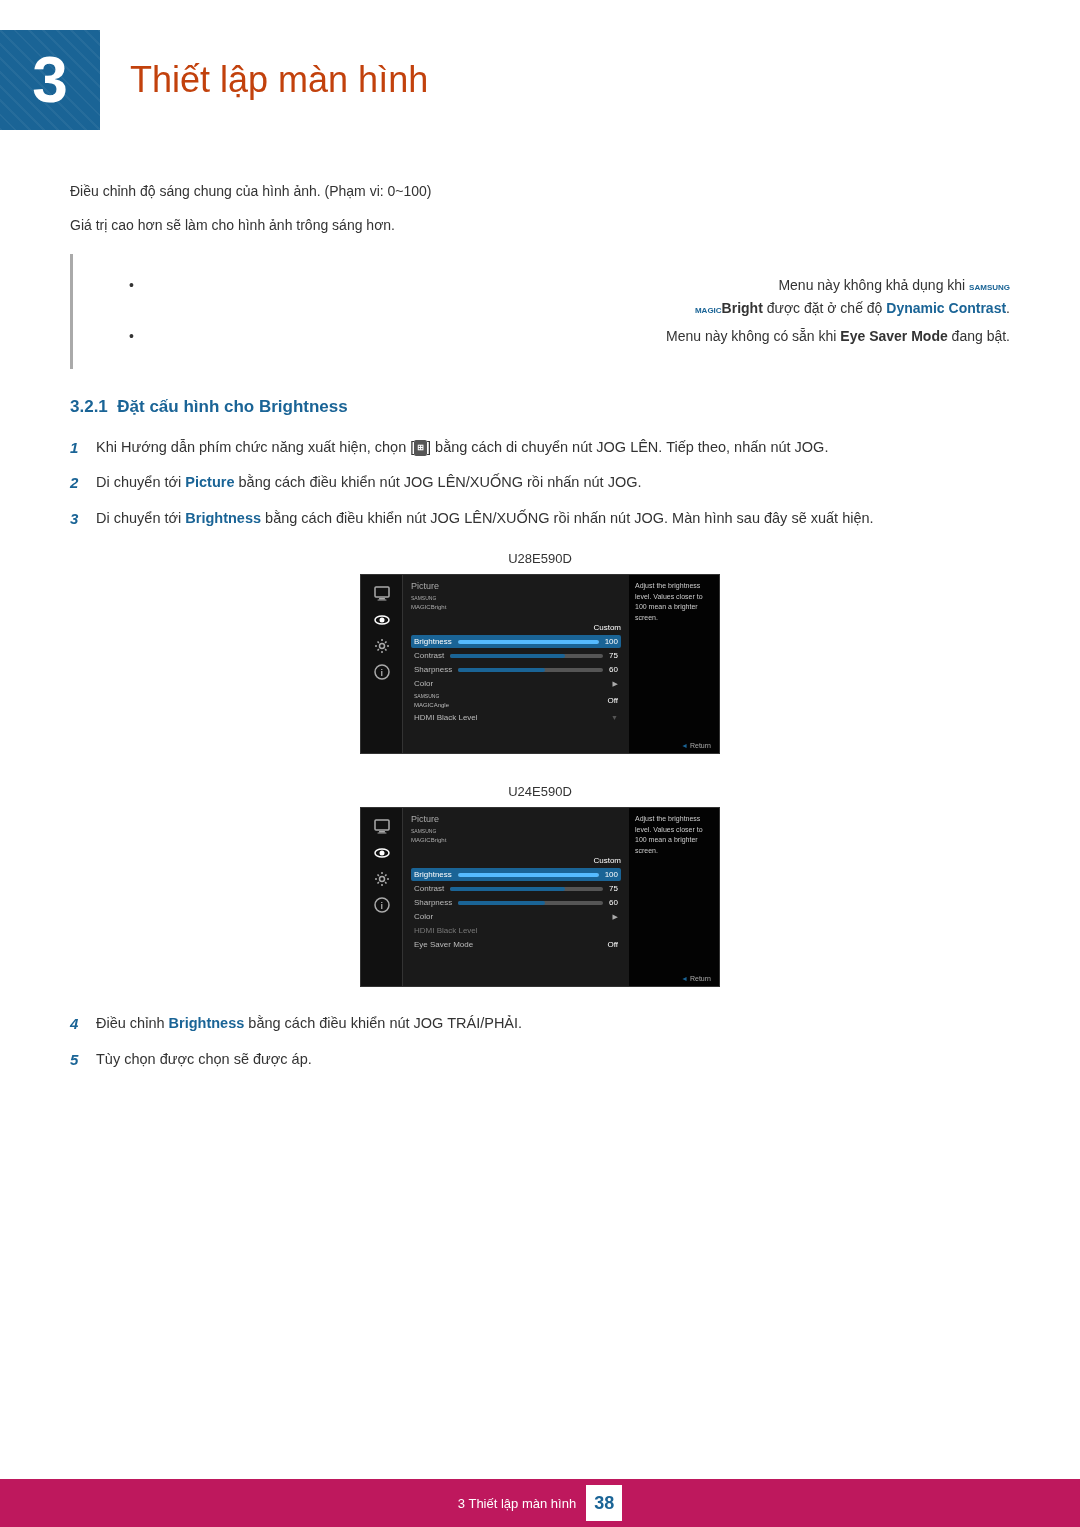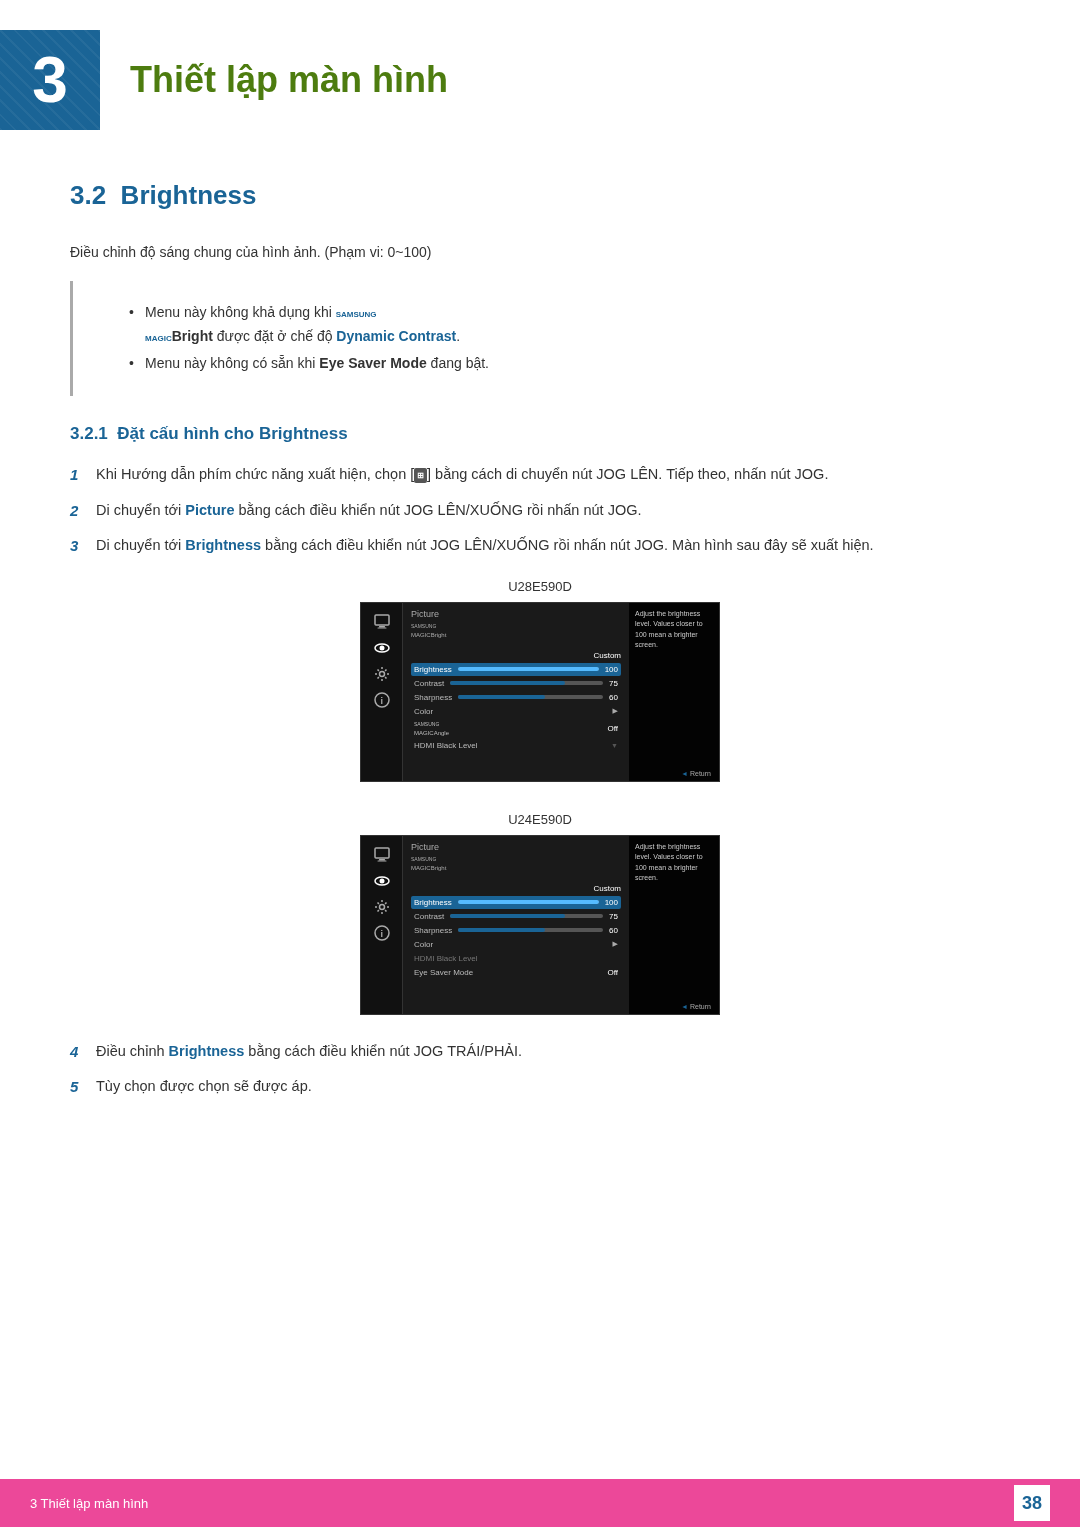--- a/index.html
+++ b/index.html
@@ -45,22 +45,22 @@
       );
     }
     .chapter-number {
       font-size: 64px;
       font-weight: bold;
       color: #fff;
       z-index: 1;
     }
     .chapter-title {
       font-size: 36px;
-      font-weight: bold;
-      color: #4d7c0f;
+      font-weight: normal;
+      color: #c2410c;
       margin-left: 30px;
     }
 
     
     .content {
       padding: 0 70px 80px 70px;
     }
 
     
     .section-heading {
@@ -76,20 +76,21 @@
       font-size: 14px;
       color: #333;
       line-height: 1.7;
       margin-bottom: 10px;
     }
 
     
     .note-list {
       margin: 16px 0 16px 40px;
       list-style: none;
+      text-align: right;
     }
     .note-list li {
       font-size: 14px;
       color: #333;
       line-height: 1.7;
       margin-bottom: 4px;
       position: relative;
       padding-left: 16px;
     }
     .note-list li::before {
@@ -280,24 +281,24 @@
       font-size: 7px;
     }
 
     
     .page-footer {
       position: fixed;
       bottom: 0;
       left: 0;
       right: 0;
       height: 48px;
-      background: #ec4899;
-      display: flex;
-      align-items: center;
-      justify-content: space-between;
+      background: #be185d;
+      display: flex;
+      align-items: center;
+      justify-content: center;
       padding: 0 30px;
     }
     .footer-text {
       color: #fff;
       font-size: 13px;
     }
     .footer-page {
       background: #fff;
       color: #1a6496;
       font-weight: bold;
@@ -333,25 +334,23 @@
 
 <div class="page-header">
   <div class="chapter-number-block">
     <span class="chapter-number">3</span>
   </div>
   <span class="chapter-title">Thiết lập màn hình</span>
 </div>
 
 <div class="content">
 
-  <div class="section-heading">
-    <span>3.2</span>&nbsp;&nbsp;<span>Brightness</span>
-  </div>
 
   <p class="body-text">Điều chỉnh độ sáng chung của hình ảnh. (Phạm vi: 0~100)</p>
+  <p class="body-text">Giá trị cao hơn sẽ làm cho hình ảnh trông sáng hơn.</p>
 
   <div class="note-box">
     <ul class="note-list">
       <li>
         Menu này không khả dụng khi <span style="font-size:8px;font-weight:bold;color:#1a6496;">SAMSUNG<br>MAGIC</span><span class="bold">Bright</span> được đặt ở chế độ <span class="blue-bold">Dynamic Contrast</span>.
       </li>
       <li>
         Menu này không có sẵn khi <span class="bold">Eye Saver Mode</span> đang bật.
       </li>
     </ul>

